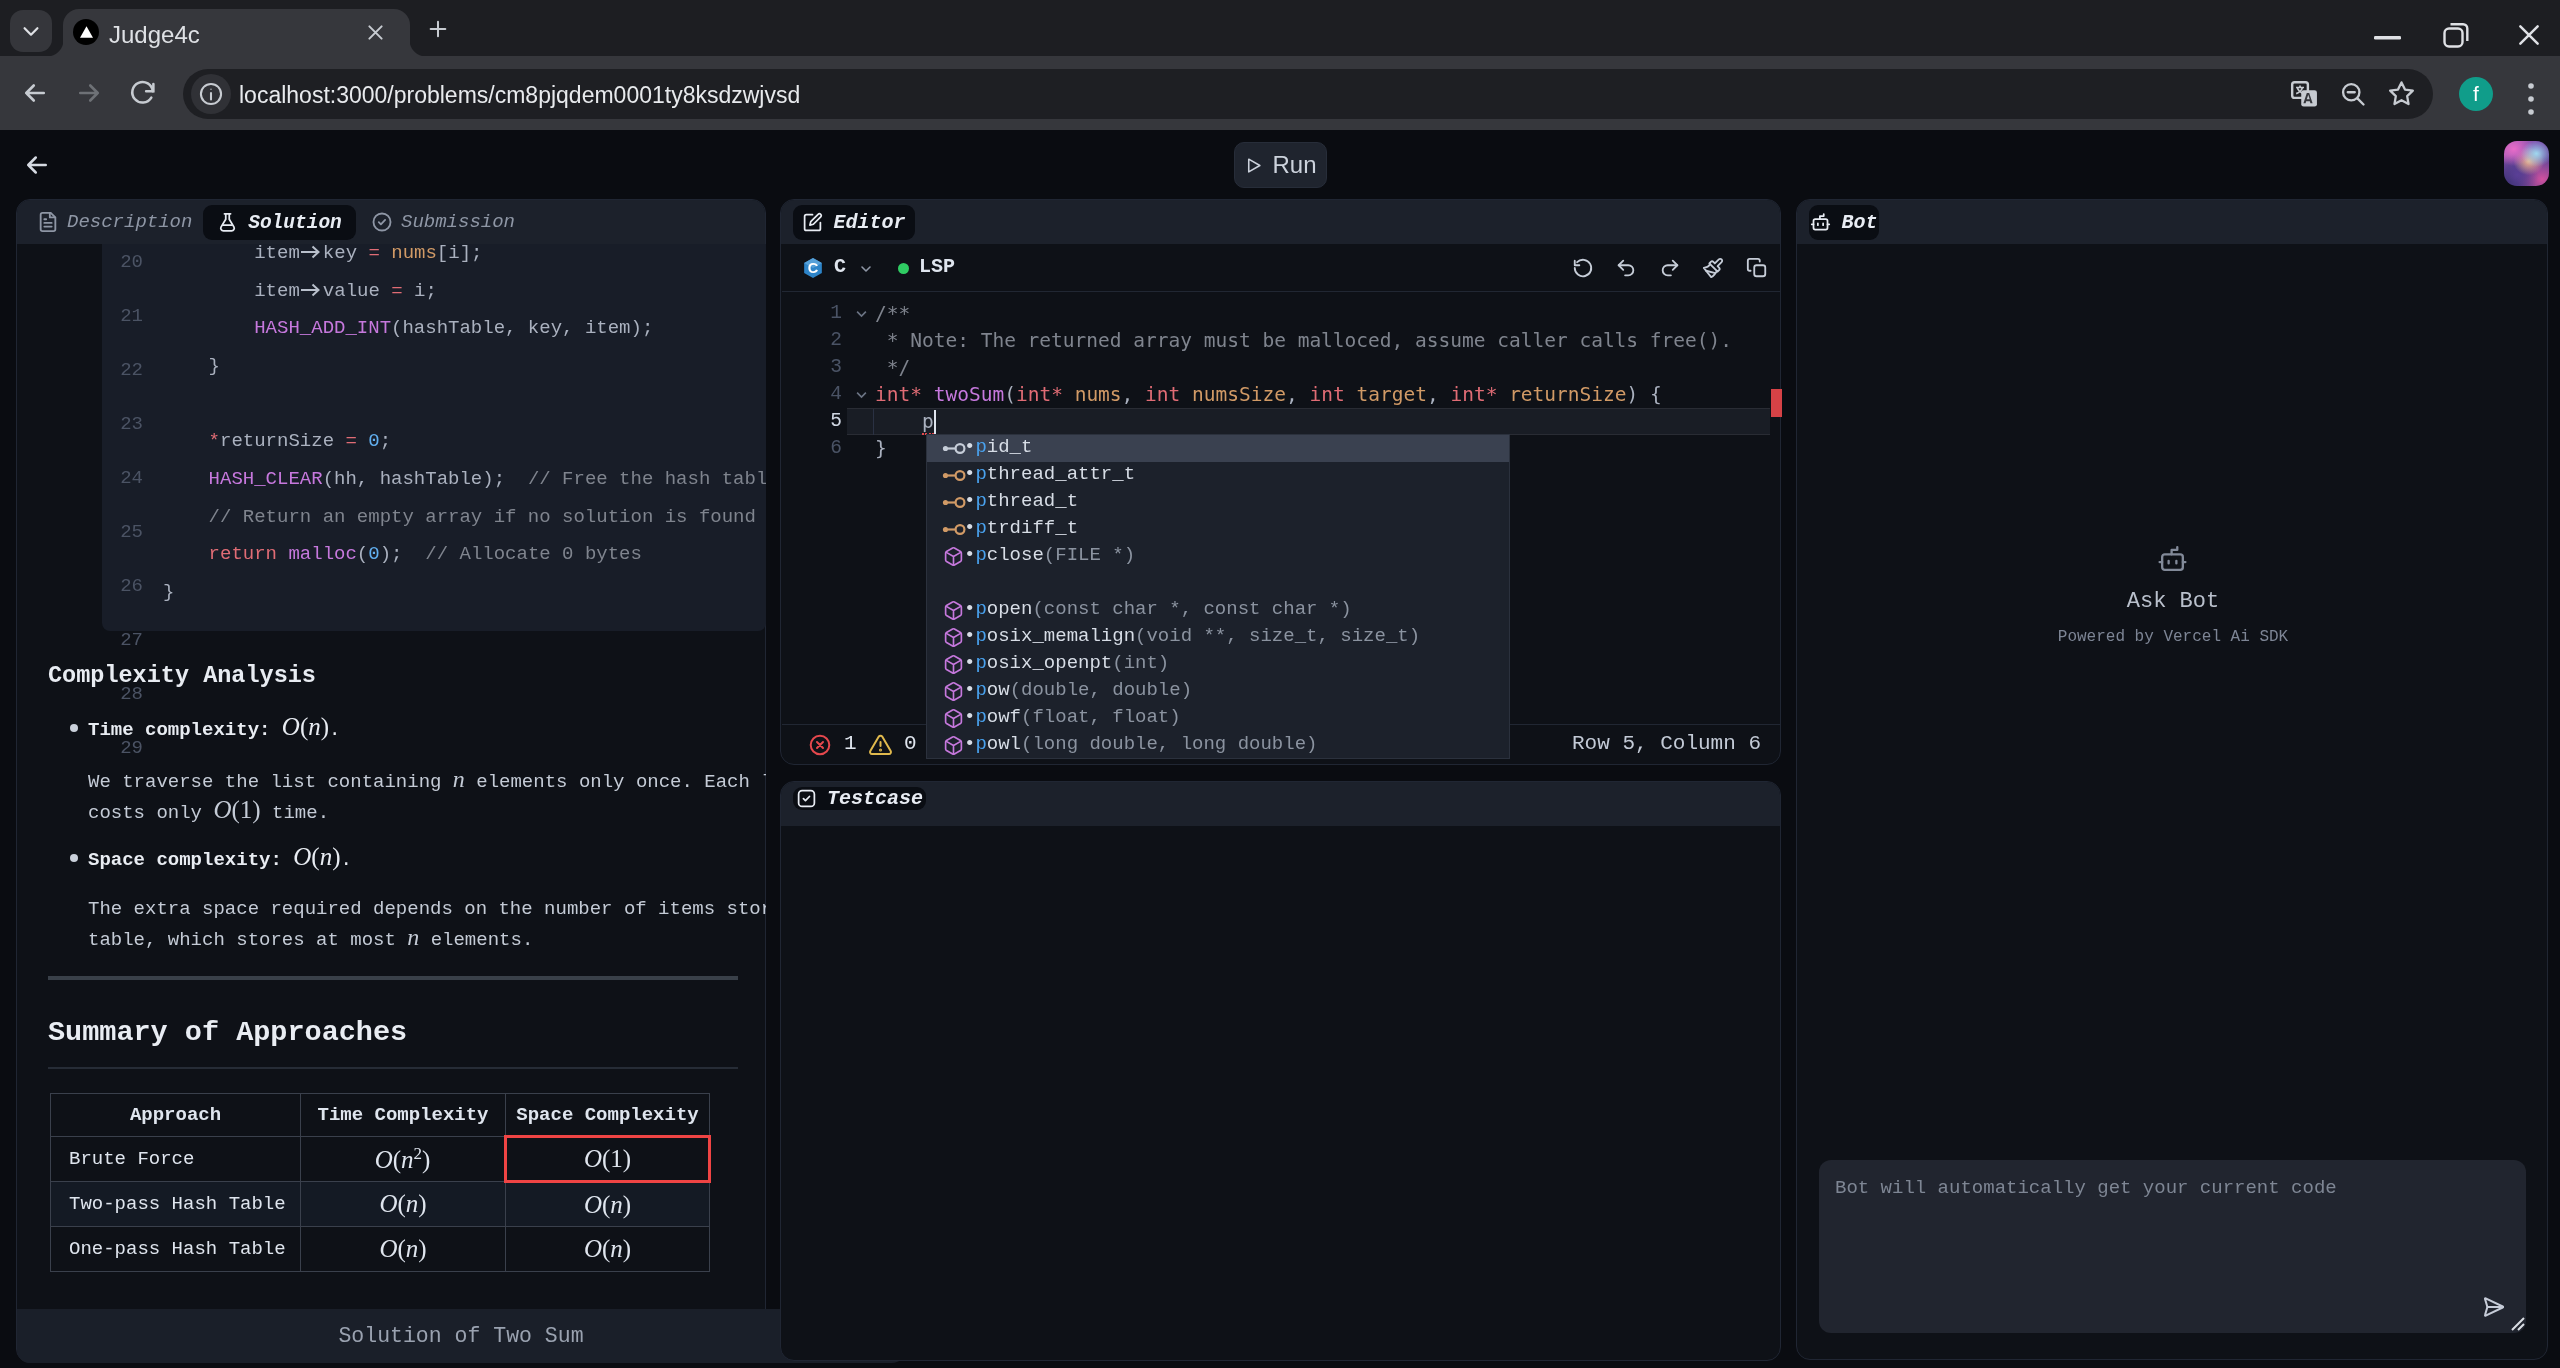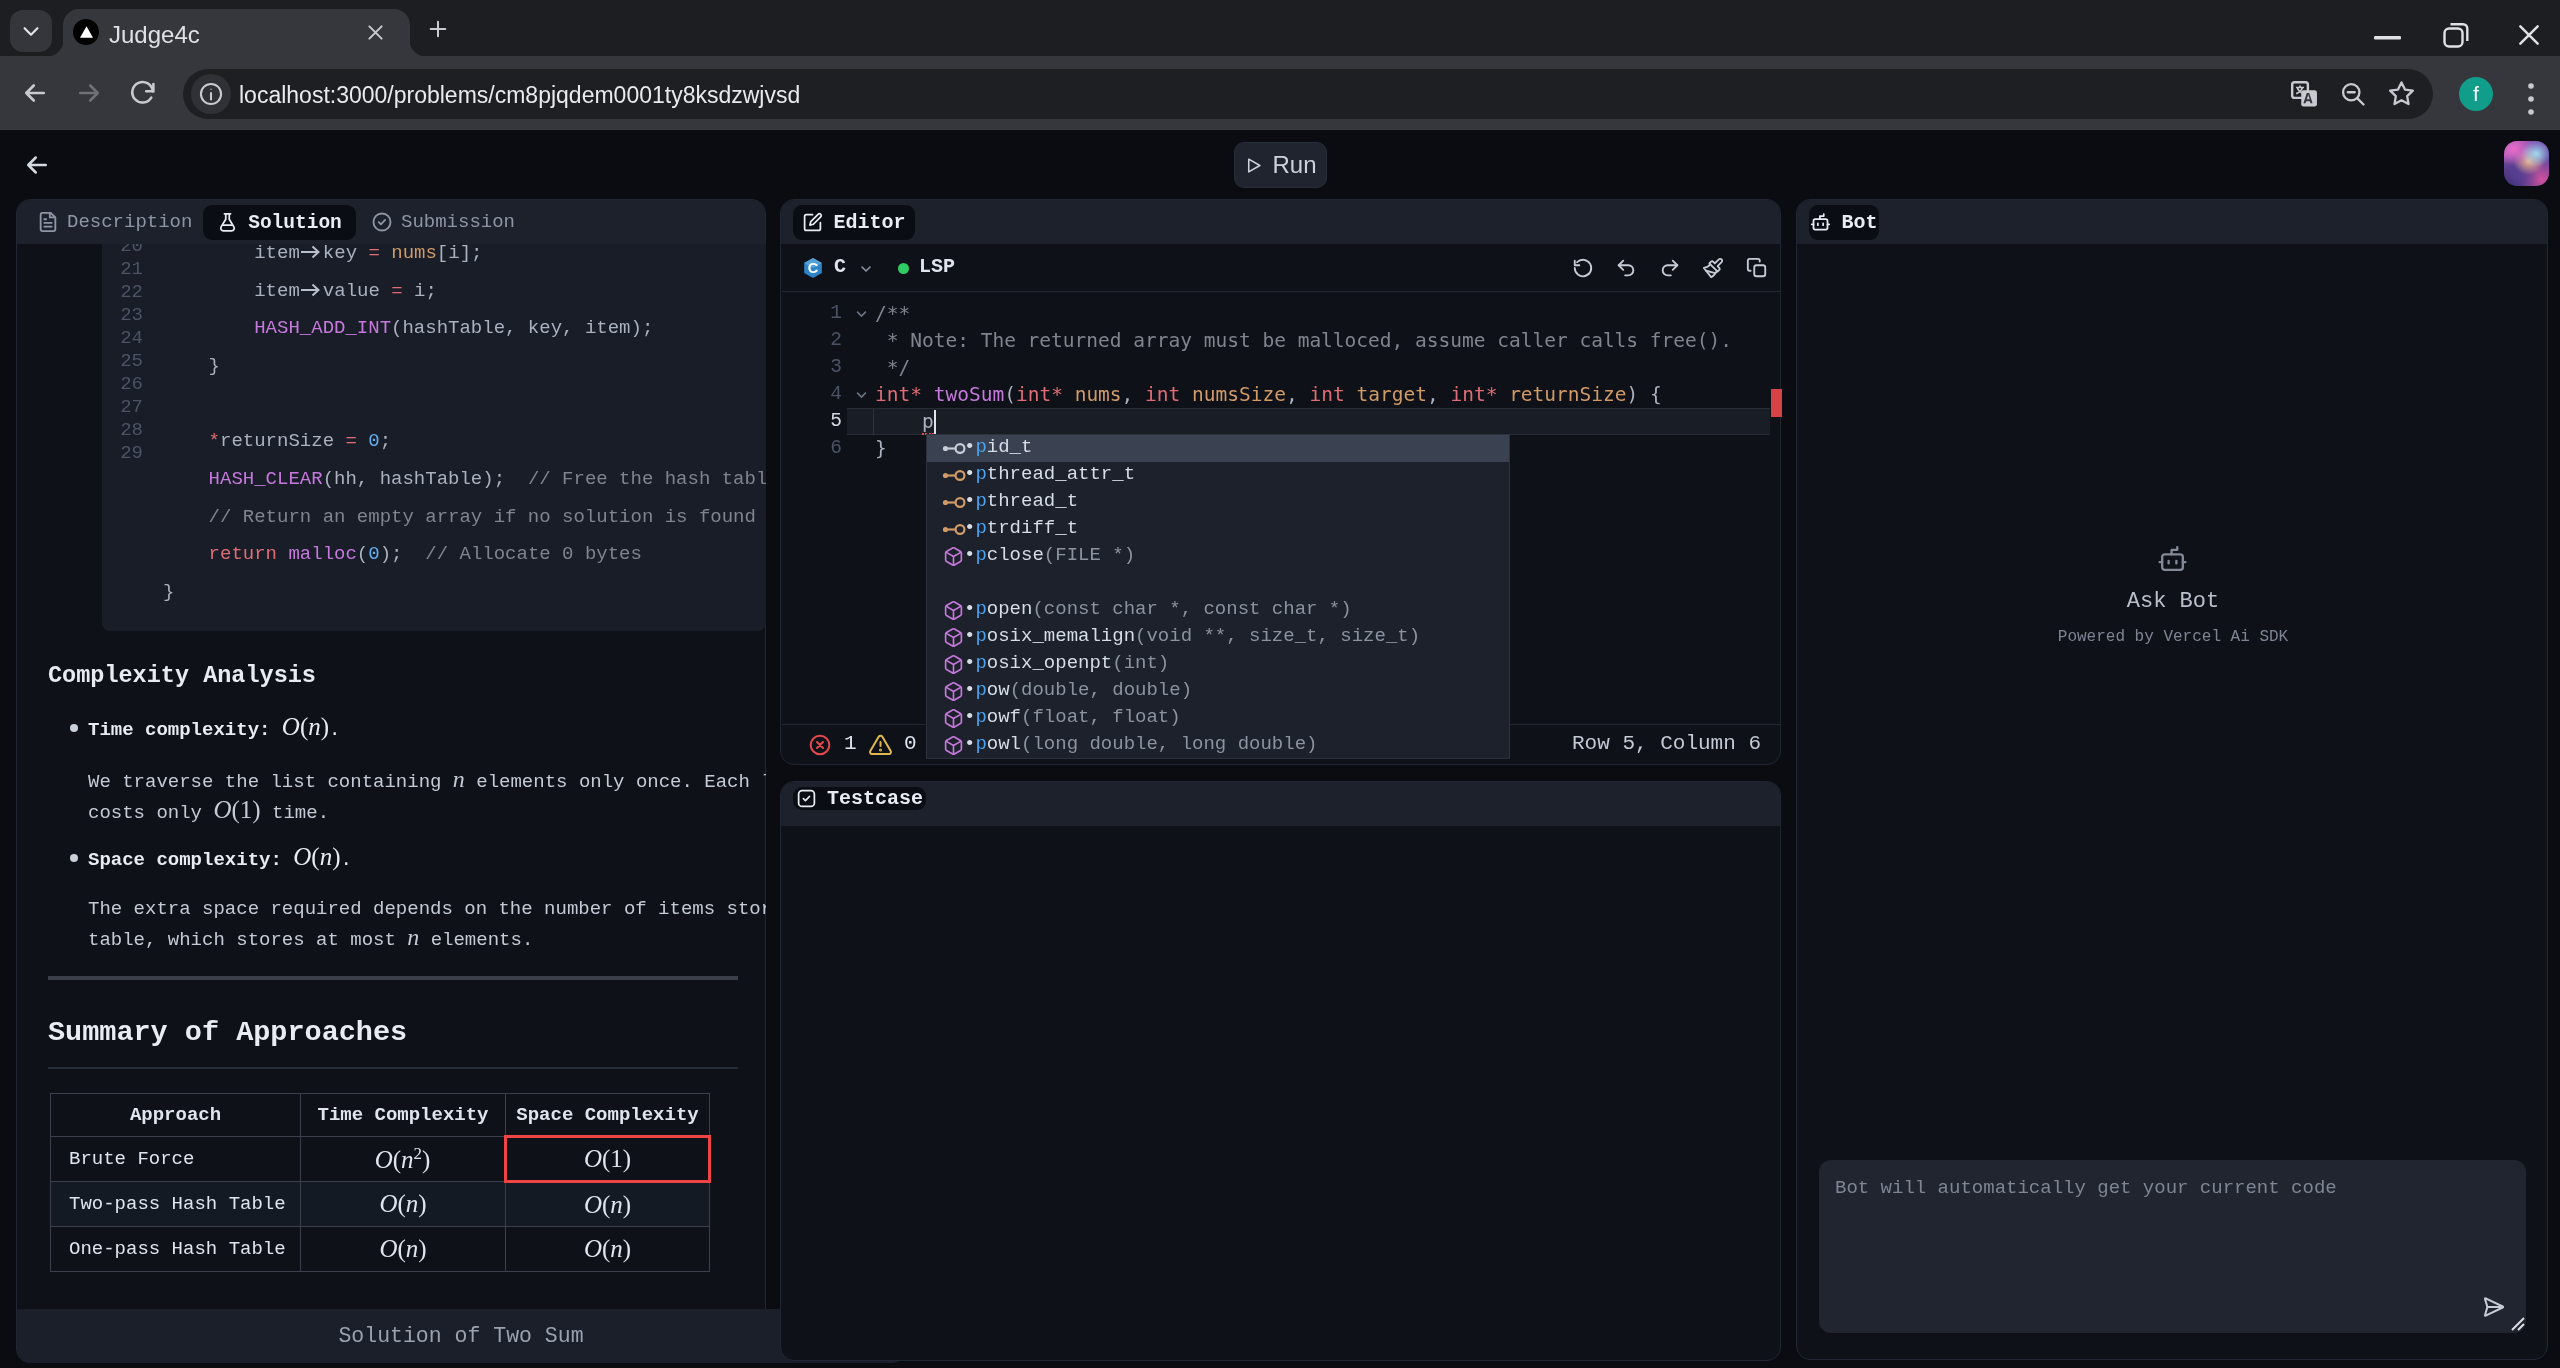--- a/index.html
+++ b/index.html
@@ -27,21 +27,21 @@
     background:
       radial-gradient(26px 22px at 72% 28%, #9fd8f0 0%, transparent 60%),
       radial-gradient(30px 26px at 22% 18%, #e86cc8 0%, transparent 65%),
       radial-gradient(22px 20px at 55% 45%, #f0b48c 0%, rgba(240,180,140,0) 70%),
       radial-gradient(30px 30px at 30% 75%, #5a3f96 0%, transparent 70%),
       radial-gradient(36px 30px at 85% 85%, #d1519f 0%, transparent 70%),
       radial-gradient(40px 36px at 15% 90%, #2e2a60 0%, transparent 75%),
       linear-gradient(135deg, #b65fb5 0%, #7a4fae 40%, #4a3b82 100%);
   }
   .panel { position:absolute; background:#0e1117; border:1px solid #202633; border-radius:14px; }
-  .phead { position:absolute; left:0; top:0; right:0; height:44px; background:#1c212b; border-radius:13px 13px 0 0; }
+  .phead { position:absolute; left:0; top:0; right:0; height:44px; background:#1c212b; border-radius:13px 13px 0 0;font-style:italic; }
   .ptab { display:flex; align-items:center; gap:8px; color:#8e96a5; font-size:19px; }
   .pill { background:#0a0d13; border-radius:9px; color:#e8ecf3; font-weight:bold; }
   .mono { font-family:"Liberation Mono", monospace; }
 </style>
 </head>
 <body>
 
 <div class="tabstrip">
   <div class="tsbtn">
       <svg width="22" height="22" viewBox="0 0 24 24" fill="none" stroke="#dfe1e5" stroke-width="2.4" stroke-linecap="round" stroke-linejoin="round">
@@ -147,21 +147,21 @@
      <svg width="22" height="22" viewBox="0 0 24 24" fill="none" stroke="#8e96a5" stroke-width="2" stroke-linecap="round" stroke-linejoin="round">
           <circle cx="12" cy="12" r="9.3"></circle>
           <path d="M8.5 12.2l2.3 2.3 4.6-4.8"></path>
         </svg>
      <span>Submission</span>
    </div>
  </div>
  <div class="abs" style="left:1px;top:44px;width:748px;height:1065px;overflow:hidden">
 
    <div class="abs" style="left:84px;top:-11px;width:664px;height:398px;background:#181d28;border-radius:8px"></div>
-   <div class="abs mono" style="left:0;top:-9px;width:125px;font-size:19px;line-height:23px;color:#4b5364;text-align:right">20<br>21<br>22<br>23<br>24<br>25<br>26<br>27<br>28<br>29</div>
+   <div class="abs mono" style="left:0;top:-9px;width:125px;font-size:19px;line-height:54px;color:#4b5364;text-align:right">20<br>21<br>22<br>23<br>24<br>25<br>26<br>27<br>28<br>29</div>
    <pre class="abs mono" style="left:145px;top:-9px;font-size:19px;line-height:37.66px;color:#aab1bf">        item<svg style="display:inline-block;width:23px;height:14px;vertical-align:-1px" viewBox="0 0 23 14" fill="none" stroke="#b9c0cc" stroke-width="2">
           <path d="M1 7h17M12.5 1.5 18.5 7l-6 5.5"></path>
         </svg>key <span style="color:#e06c75">=</span> <span style="color:#d19a66">nums</span>[i];
         item<svg style="display:inline-block;width:23px;height:14px;vertical-align:-1px" viewBox="0 0 23 14" fill="none" stroke="#b9c0cc" stroke-width="2">
           <path d="M1 7h17M12.5 1.5 18.5 7l-6 5.5"></path>
         </svg>value <span style="color:#e06c75">=</span> i;
         <span style="color:#c678dd">HASH_ADD_INT</span>(hashTable, key, item);
     }
 
     <span style="color:#e06c75">*</span>returnSize <span style="color:#e06c75">=</span> <span style="color:#61afef">0</span>;

